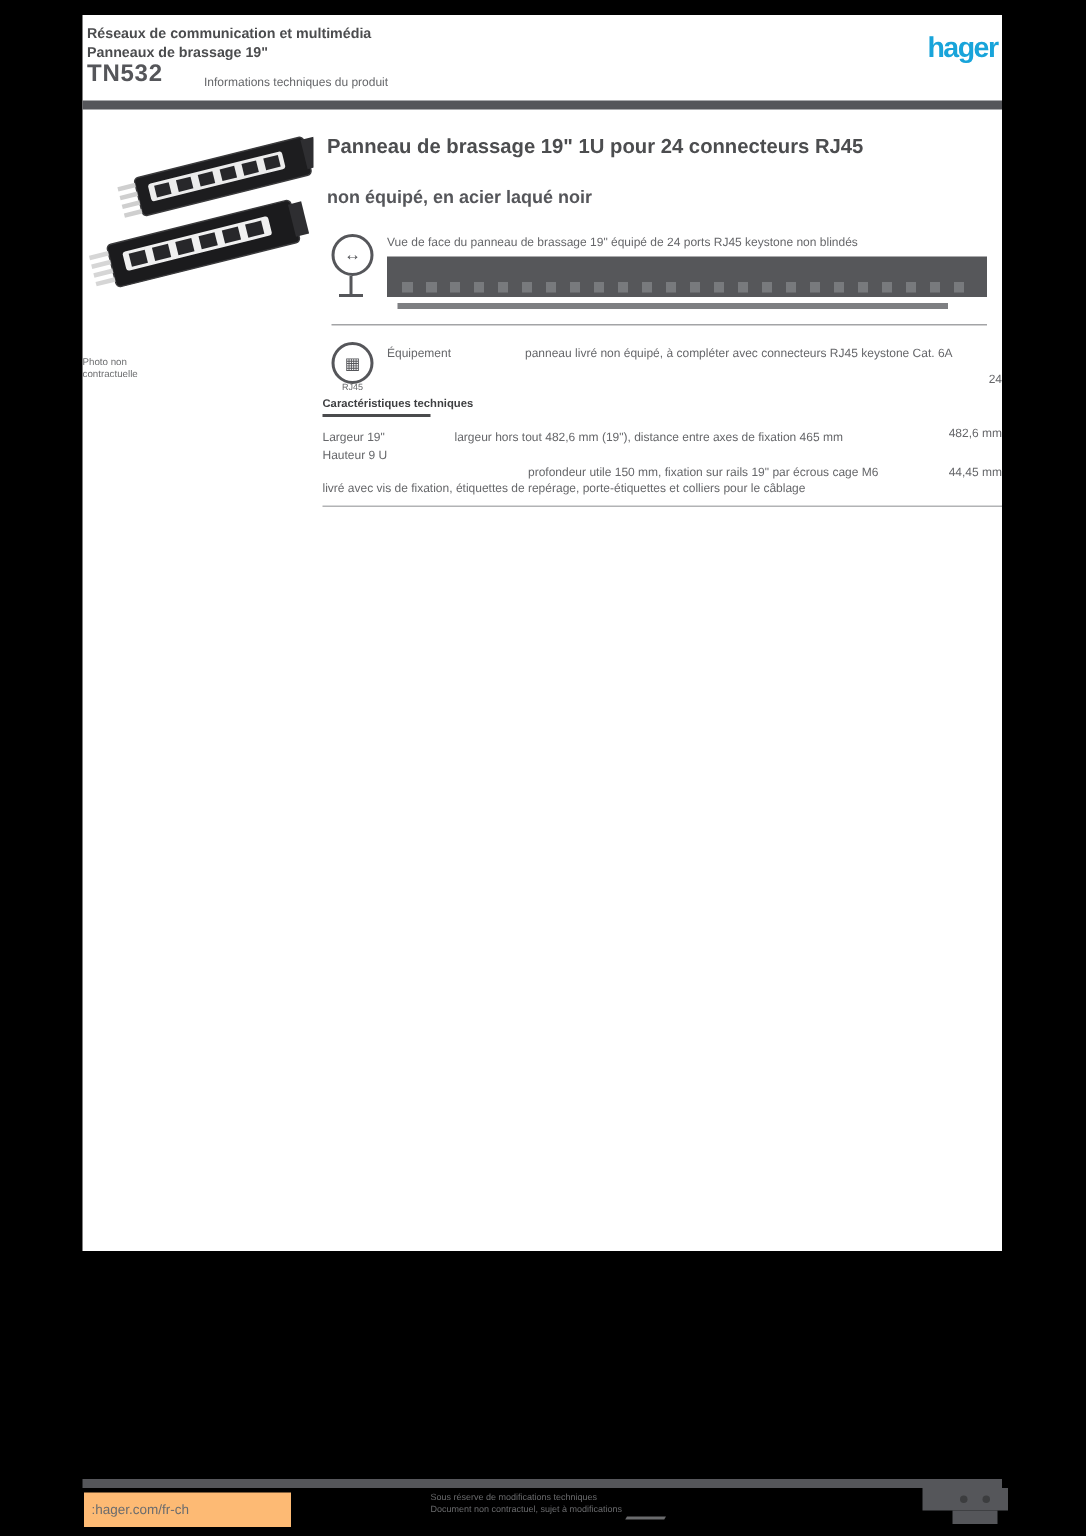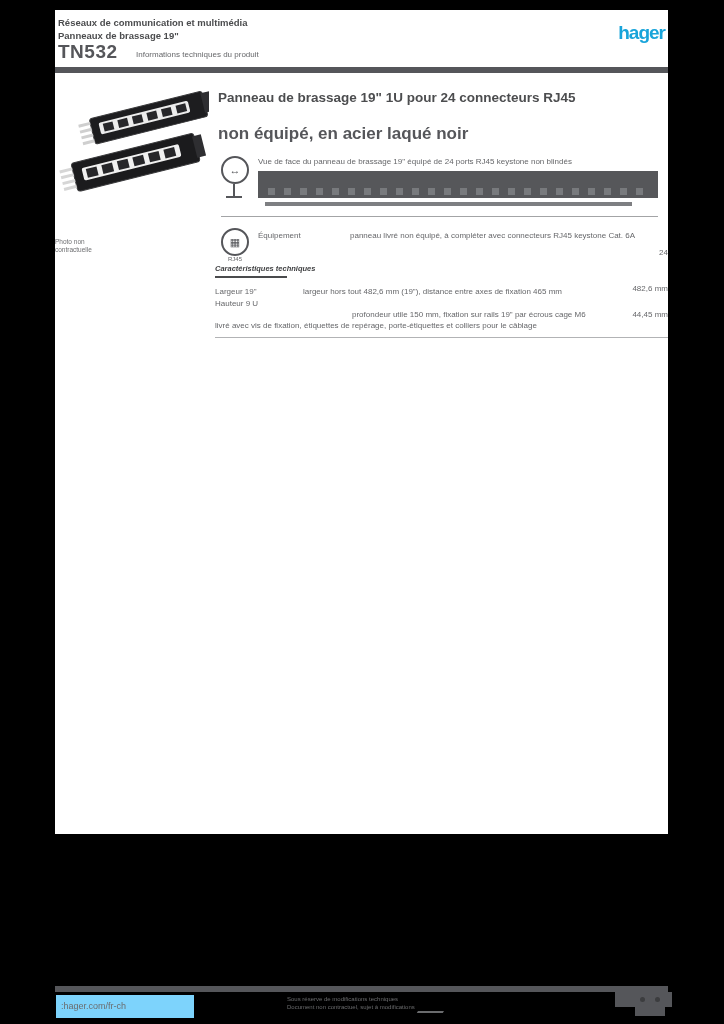--- a/index.html
+++ b/index.html
@@ -4,46 +4,46 @@
 <style>
   html,body{margin:0;padding:0;}
   body{
     width:724px;height:1024px;position:relative;background:#000;
     font-family:"Liberation Sans", sans-serif;overflow:hidden;
   }
   .page{position:absolute;left:55px;top:10px;width:613px;height:824px;background:#ffffff;}
   .abs{position:absolute;}
   
   .cat{left:3px;color:#4b4c4e;font-size:9.5px;font-weight:bold;white-space:nowrap;}
-  .ref{left:3px;top:31px;color:#55565a;font-size:19px;font-weight:bold;letter-spacing:.5px;}
+  .ref{left:3px;top:31px;color:#55565a;font-size:16px;font-weight:bold;letter-spacing:.5px;}
   .docinfo{left:68px;top:40px;font-size:8px;color:#66676a;white-space:nowrap;margin-left:13px;}
   .header-rule{left:0;top:57px;width:613px;height:6px;background:#55565a;}
   .logo{right:3px;top:12px;font-size:19px;font-weight:bold;color:#18a4da;letter-spacing:-1px;}
   
   .title{left:163px;top:80px;font-size:13.5px;font-weight:bold;color:#4c4d4f;white-space:nowrap;}
-  .subtitle{left:163px;top:114px;font-size:17px;font-weight:bold;color:#55565a;white-space:nowrap;}
+  .subtitle{left:163px;top:114px;font-size:12px;font-weight:bold;color:#55565a;white-space:nowrap;}
   .photo{left:2px;top:72px;width:152px;height:112px;}
   .photonote{left:0;font-size:6.5px;color:#6e6f71;white-space:nowrap;}
   
   .circle-icon{width:24px;height:24px;border:2px solid #55565a;border-radius:50%;
     color:#55565a;display:flex;align-items:center;justify-content:center;font-size:11px;}
   .icon-stem{left:178px;top:174px;width:2px;height:12px;background:#55565a;}
   .icon-base{left:171px;top:186px;width:16px;height:2px;background:#55565a;}
   .frontview{left:203px;top:161px;width:400px;height:27px;background:#56575a;}
   .frontview .ports{position:absolute;left:10px;right:10px;bottom:3px;height:7px;
     background:repeating-linear-gradient(90deg,#787a7d 0 7px,transparent 7px 16px);}
   .fv-shadow{left:210px;top:192px;width:367px;height:4px;background:#7e7f82;}
   .divider{height:1px;background:#a3a4a6;}
   .rowlabel{font-size:8px;color:#66676a;white-space:nowrap;}
   .rowval{font-size:8px;color:#66676a;text-align:right;white-space:nowrap;}
-  .heading{left:160px;top:254px;font-size:7.5px;font-weight:bold;color:#3e3f41;white-space:nowrap;font-style:italic;}
+  .heading{left:160px;top:254px;font-size:7.5px;font-weight:bold;color:#3e3f41;white-space:nowrap;}
   .heading-rule{left:160px;top:266px;width:72px;height:2px;background:#4a4b4d;}
   
   .footer-rule{left:0;top:976px;width:613px;height:6px;background:#55565a;}
-  .site-tab{left:56px;top:995px;width:138px;height:23px;background:#7dd3fc;
+  .site-tab{left:56px;top:995px;width:138px;height:23px;background:#fdba74;
     font-size:9px;color:#6b6c6e;line-height:23px;padding-left:5px;box-sizing:border-box;}
   .legal{font-size:6px;color:#6a6b6d;white-space:nowrap;}
   .sig{left:420px;top:1002px;width:26px;height:9px;border-bottom:2px solid #6a6b6d;
     transform:skewX(-30deg);}
   .stamp-a{left:615px;top:992px;width:57px;height:15px;background:#55565a;}
   .stamp-b{left:635px;top:1007px;width:30px;height:9px;background:#55565a;}
   .stamp-dot{width:5px;height:5px;border-radius:50%;background:#3c3d3f;top:997px;}
 </style>
 </head>
 <body>

